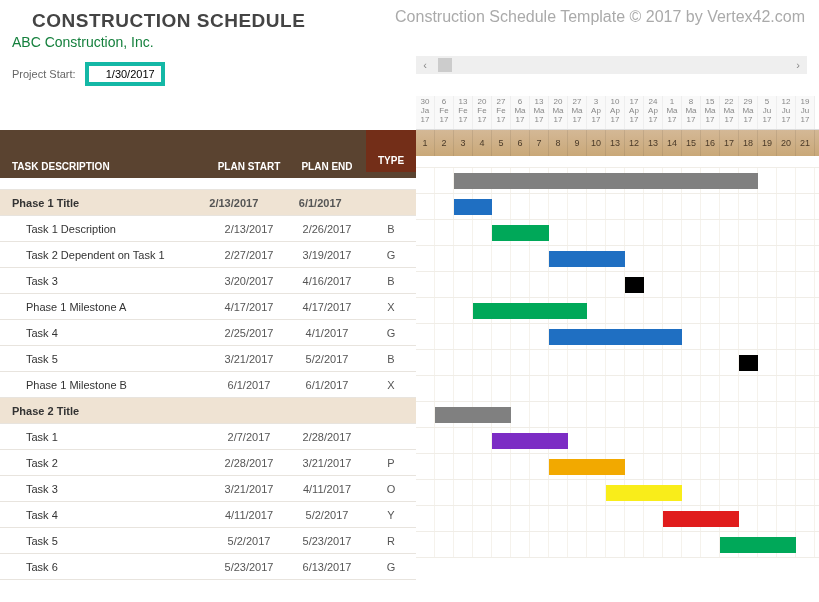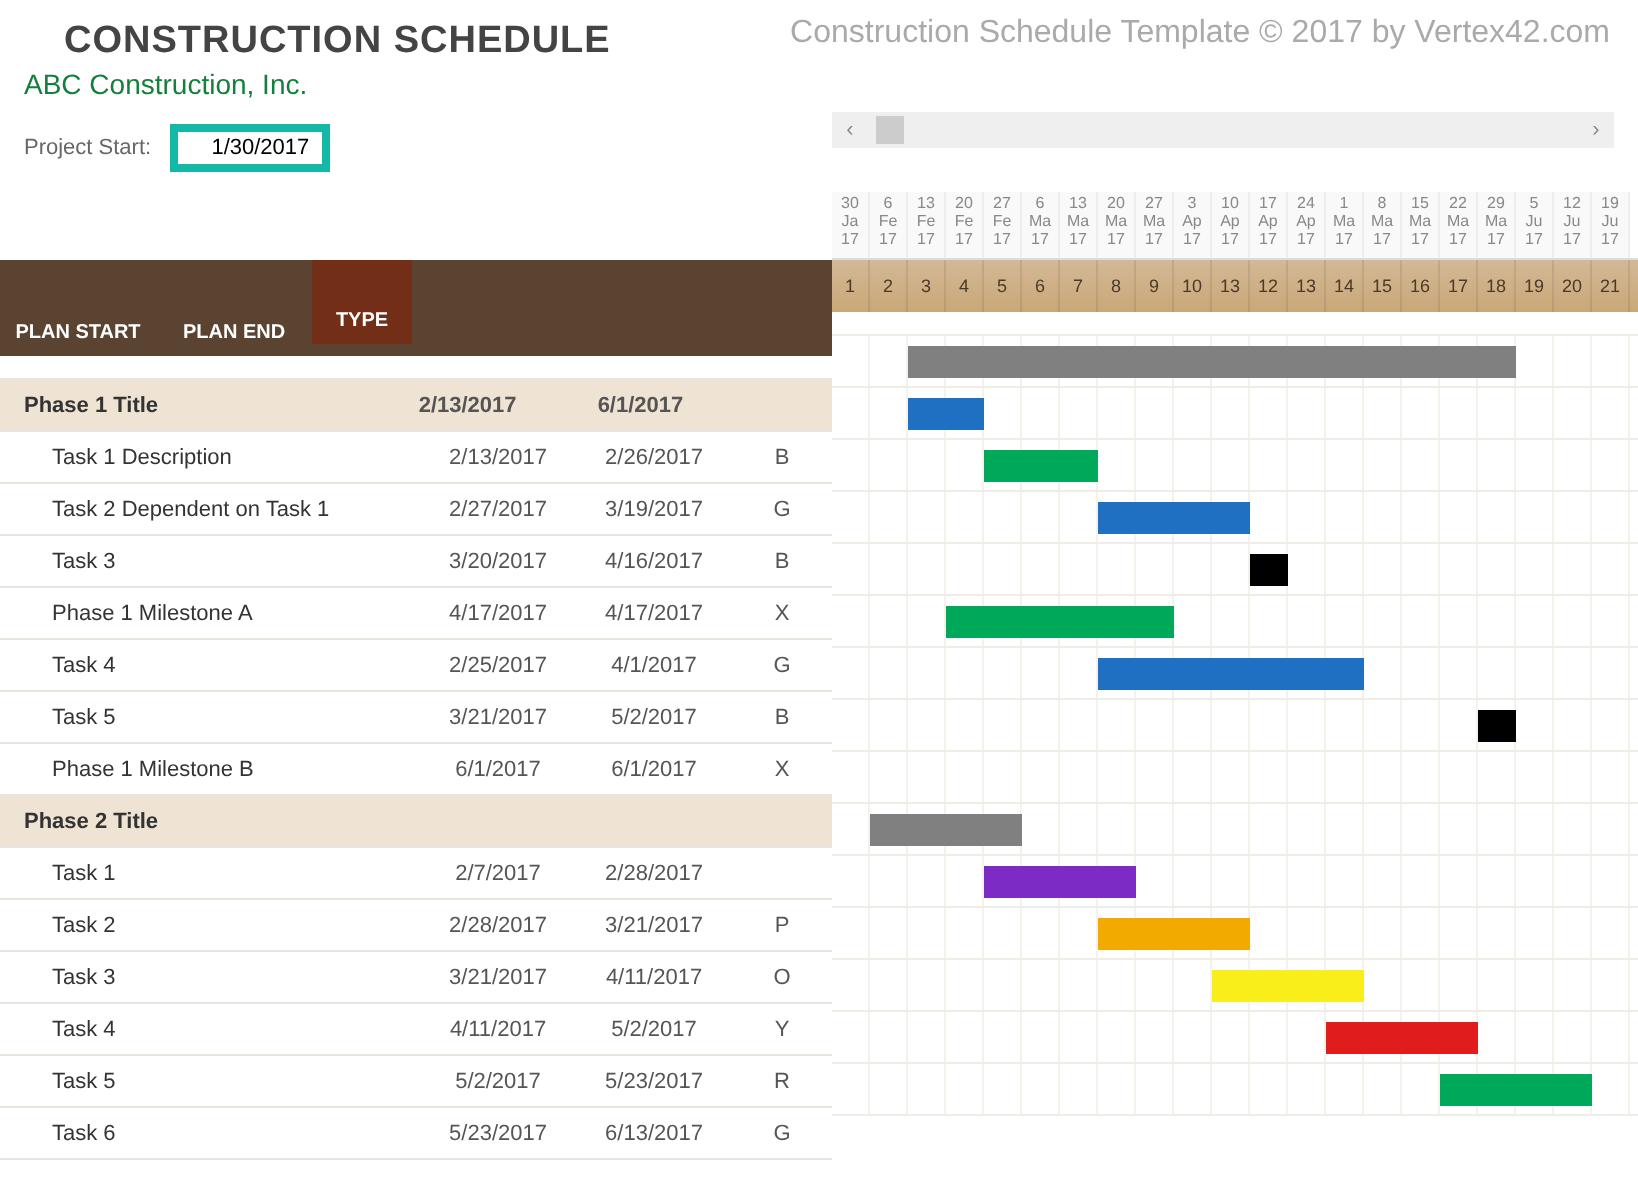--- a/index.html
+++ b/index.html
@@ -57,20 +57,21 @@
 
 <div class="project-start-row">
   <span class="ps-label">Project Start:</span>
   <input class="ps-input" value="1/30/2017" style="">
 </div>
 
 <div class="table-wrap">
   <div class="left-pane">
     <div class="spacer-left"></div>
     <div class="col-headers">
+      <div class="col-task">TASK DESCRIPTION</div>
       <div class="col-start">PLAN START</div>
       <div class="col-end">PLAN END</div>
       <div class="col-type type-header" style="color:#fff;align-self:stretch;display:flex;align-items:flex-end;justify-content:center;padding-bottom:6px;">TYPE</div>
     </div>
     <div class="spacer-row"></div>
     <div id="left-rows">
         <div class="row phase">
           <div class="r-task">Phase 1 Title</div>
           <div class="r-start">2/13/2017</div>
           <div class="r-end">6/1/2017</div>

